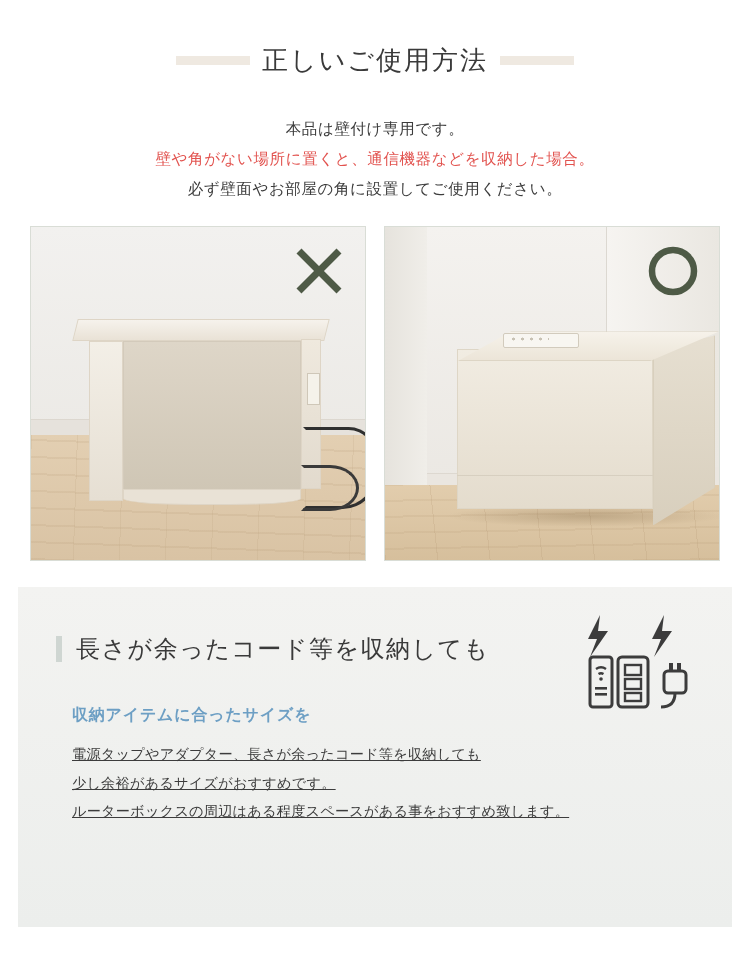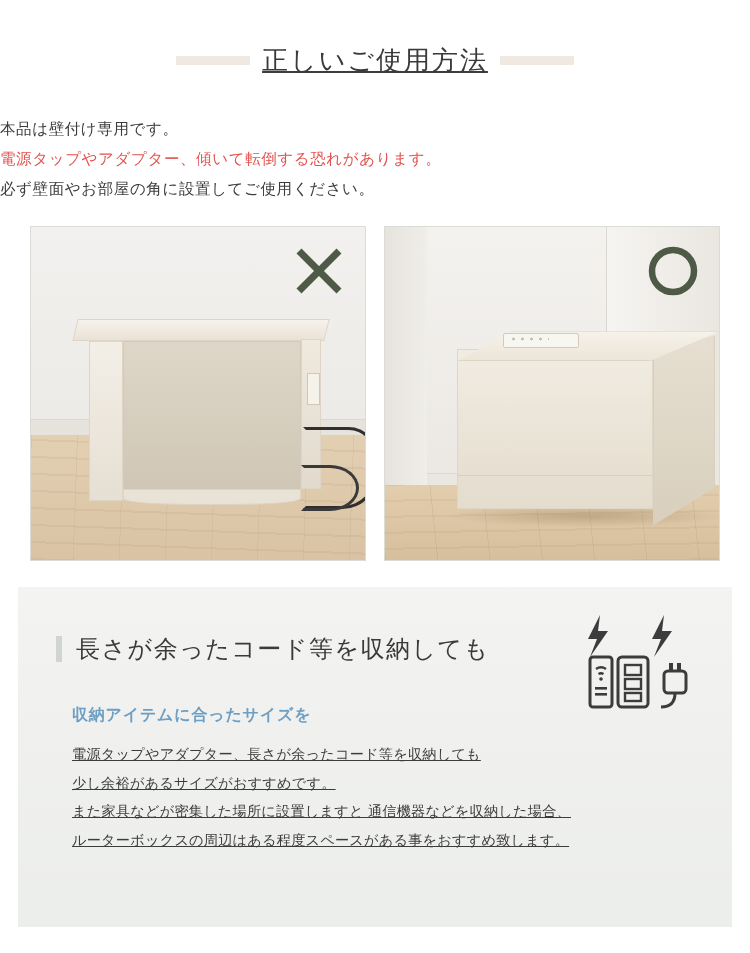--- a/index.html
+++ b/index.html
@@ -17,37 +17,36 @@
 
   
   .top-section {
     padding-top: 26px;
   }
   .title-wrap {
     display: flex;
     align-items: center;
     justify-content: center;
     gap: 0px;
-    text-decoration: underline;
   }
   .title-rule {
     height: 9px;
     width: 74px;
     background: #efe9e1;
   }
   .main-title {
     font-size: 26px;
     letter-spacing: 2px;
     color: #3a3a3a;
     padding: 0 12px;
     font-weight: normal;
     white-space: nowrap;
   }
   .lead {
-    text-align: left;
+    text-align: center;
     margin-top: 18px;
     line-height: 1.95;
     font-size: 15.5px;
     letter-spacing: 0.6px;
     color: #3c3c3c;
   }
   .lead .warn {
     color: #e2534f;
   }
 
@@ -352,21 +351,21 @@
 <section class="top-section">
 
   <div class="title-wrap">
     <span class="title-rule"></span>
     <h1 class="main-title">正しいご使用方法</h1>
     <span class="title-rule"></span>
   </div>
 
   <div class="lead">
     <div>本品は壁付け専用です。</div>
-    <div class="warn">電源タップやアダプター、傾いて転倒する恐れがあります。</div>
+    <div class="warn">壁や角がない場所に置くと、通信機器などを収納した場合。</div>
     <div>必ず壁面やお部屋の角に設置してご使用ください。</div>
   </div>
 
   <div class="photo-row">
 
     <figure class="photo" style="margin:0;">
       <div class="p1-bg"></div>
       <div class="p1-wall"></div>
       <div class="p1-baseboard"></div>
       <div class="p1-floor"></div>
@@ -419,21 +418,20 @@
   <div class="section-title-wrap">
     <span class="section-rule"></span>
     <h2 class="section-title">長さが余ったコード等を収納しても</h2>
   </div>
 
   <h3 class="sub-title">収納アイテムに合ったサイズを</h3>
 
   <div class="body-text">
     <div>電源タップやアダプター、長さが余ったコード等を収納しても</div>
     <div>少し余裕があるサイズがおすすめです。</div>
-    <div>また家具などが密集した場所に設置しますと 通信機器などを収納した場合、</div>
     <div>ルーターボックスの周辺はある程度スペースがある事をおすすめ致します。</div>
   </div>
 
   <div class="router-illus">
     <svg viewBox="0 0 120 110" width="120" height="110" aria-hidden="true">
 
       <path d="M22 2 L10 26 L19 26 L12 44 L30 18 L20 18 Z" fill="#3c3c3c"></path>
       <path d="M86 2 L74 26 L83 26 L76 44 L94 18 L84 18 Z" fill="#3c3c3c"></path>
 
       <rect x="12" y="44" width="22" height="50" rx="3" fill="none" stroke="#3c3c3c" stroke-width="3"></rect>

